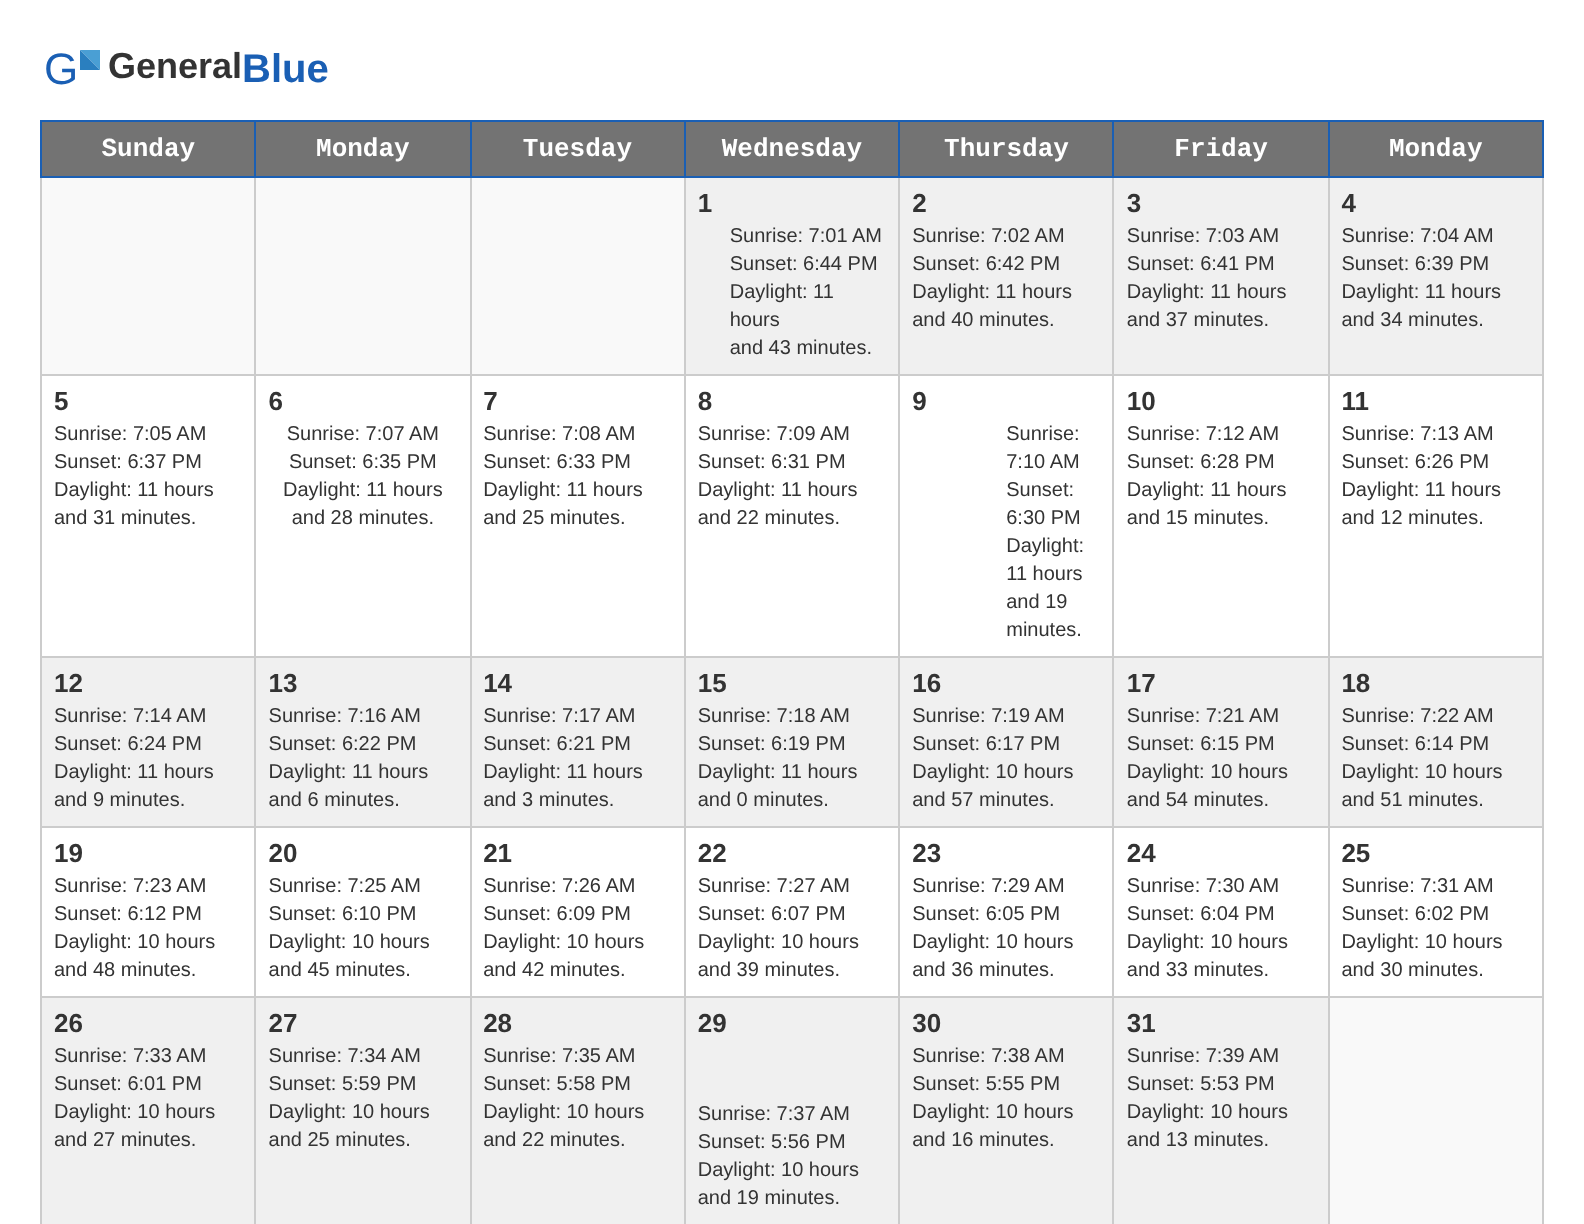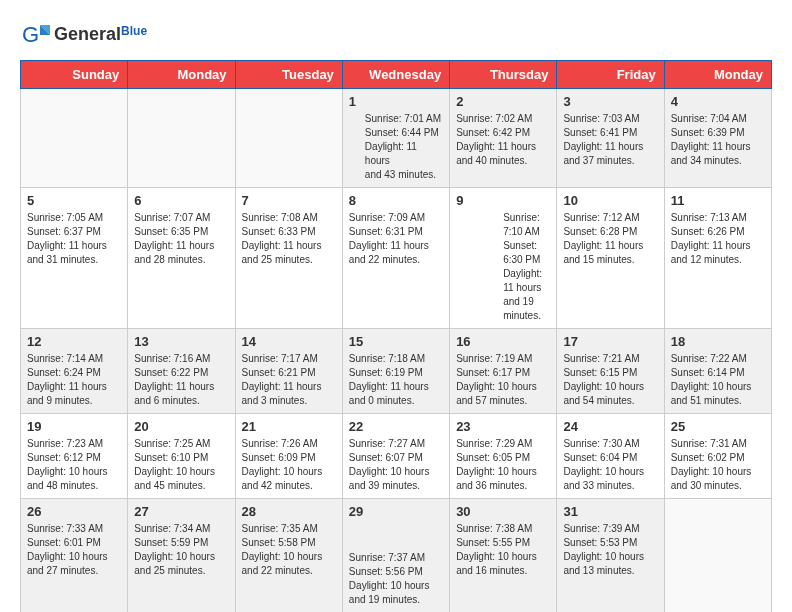--- a/index.html
+++ b/index.html
@@ -24,21 +24,21 @@
       display: flex;
       flex-direction: row;
       line-height: 1.1;
     }
     .logo-general {
       font-size: 18px;
       font-weight: bold;
       color: #333;
     }
     .logo-blue {
-      font-size: 12px;
+      font-size: 20px;
       font-weight: bold;
       color: #1a5fb4;
     }
     .logo-icon {
       width: 30px;
       height: 30px;
       margin-right: 4px;
     }
     .title-section {
       text-align: right;
@@ -51,26 +51,27 @@
     .location {
       font-size: 16px;
       color: #555;
     }
     .calendar {
       width: 100%;
       border-collapse: collapse;
       border: 1px solid #ccc;
     }
     .calendar th {
-      background-color: #ef4444;
+      background-color: #737373;
       color: white;
-      text-align: right;
+      text-align: center;
       padding: 6px 8px;
       font-size: 13px;
       border: 1px solid #1a5fb4;
+      font-family: Liberation Mono, monospace;
     }
     .calendar td {
       vertical-align: top;
       padding: 5px 6px;
       border: 1px solid #ccc;
       min-height: 85px;
       height: 85px;
       width: calc(100% / 7);
       font-size: 10.5px;
       color: #333;
@@ -161,21 +162,21 @@
       <tr>
         <td>
           <div class="day-number">5</div>
           <div class="day-info" style="white-space: pre-line;">Sunrise: 7:05 AM
 Sunset: 6:37 PM
 Daylight: 11 hours
 and 31 minutes.</div>
         </td>
         <td>
           <div class="day-number">6</div>
-          <div class="day-info" style="white-space: pre-line;">Sunrise: 7:07 AM
+          <div class="day-info" style="white-space: pre-line; text-align: center;">Sunrise: 7:07 AM
 Sunset: 6:35 PM
 Daylight: 11 hours
 and 28 minutes.</div>
         </td>
         <td>
           <div class="day-number">7</div>
           <div class="day-info" style="white-space: pre-line;">Sunrise: 7:08 AM
 Sunset: 6:33 PM
 Daylight: 11 hours
 and 25 minutes.</div>

